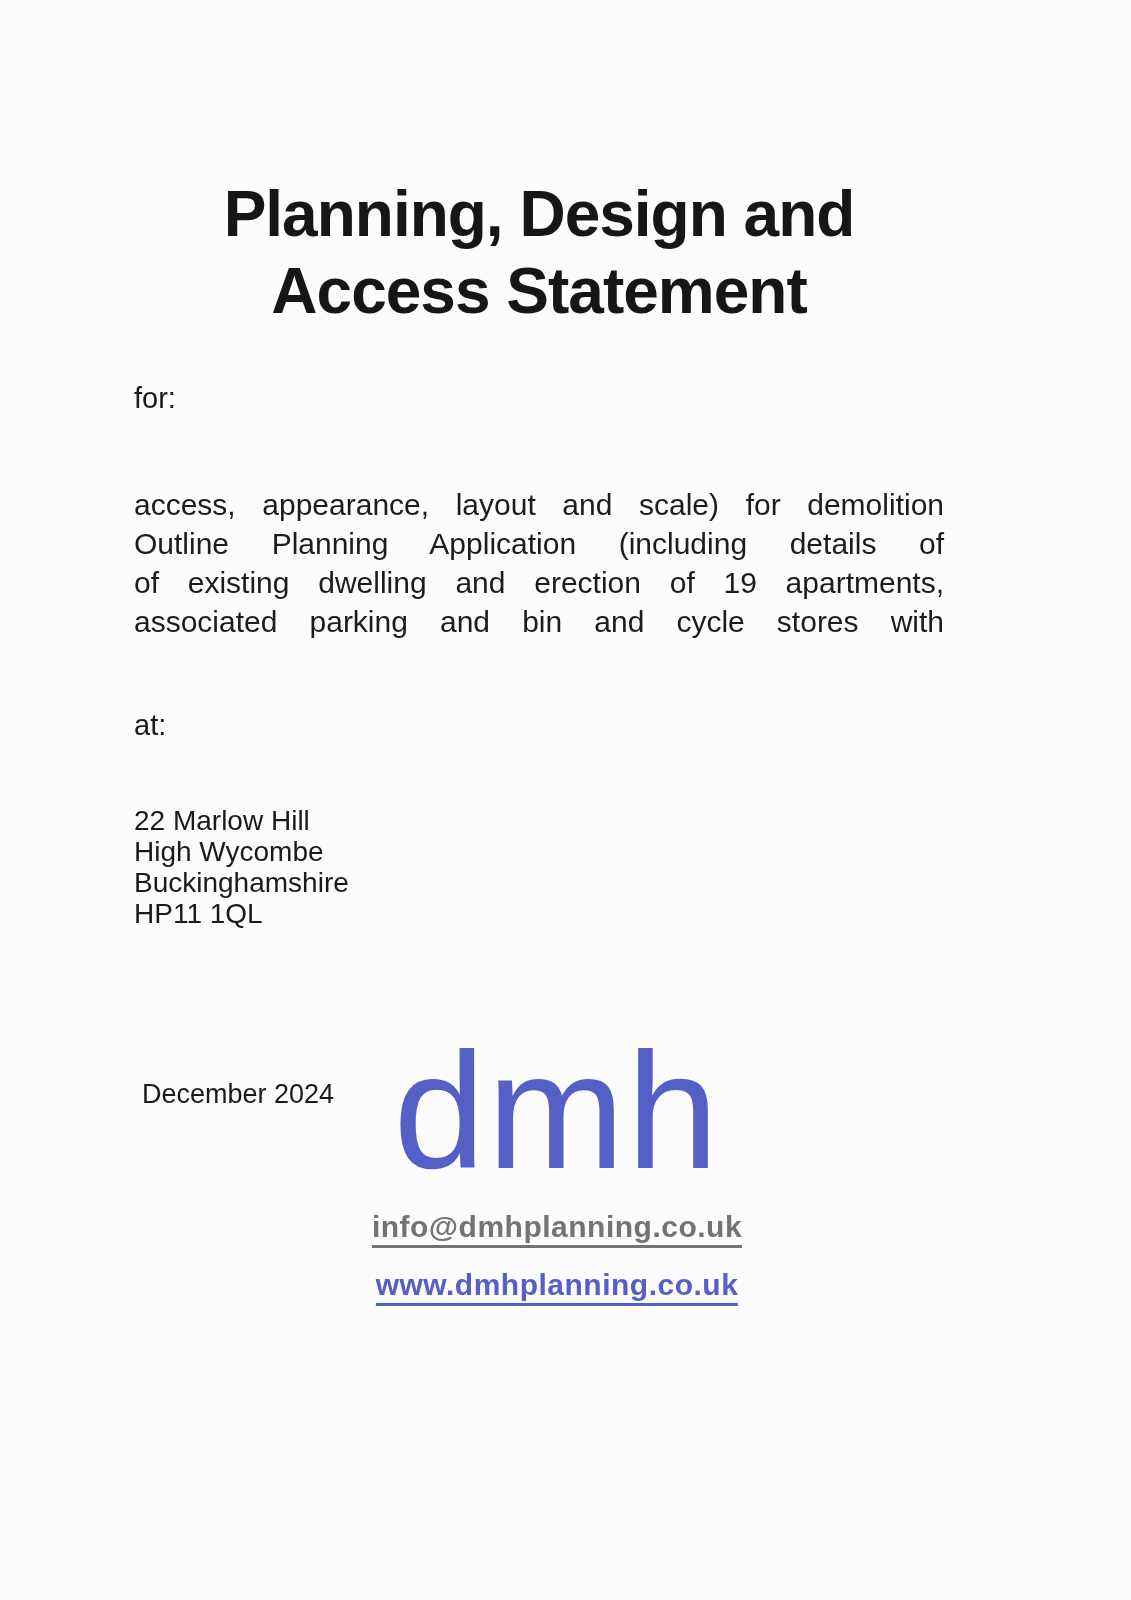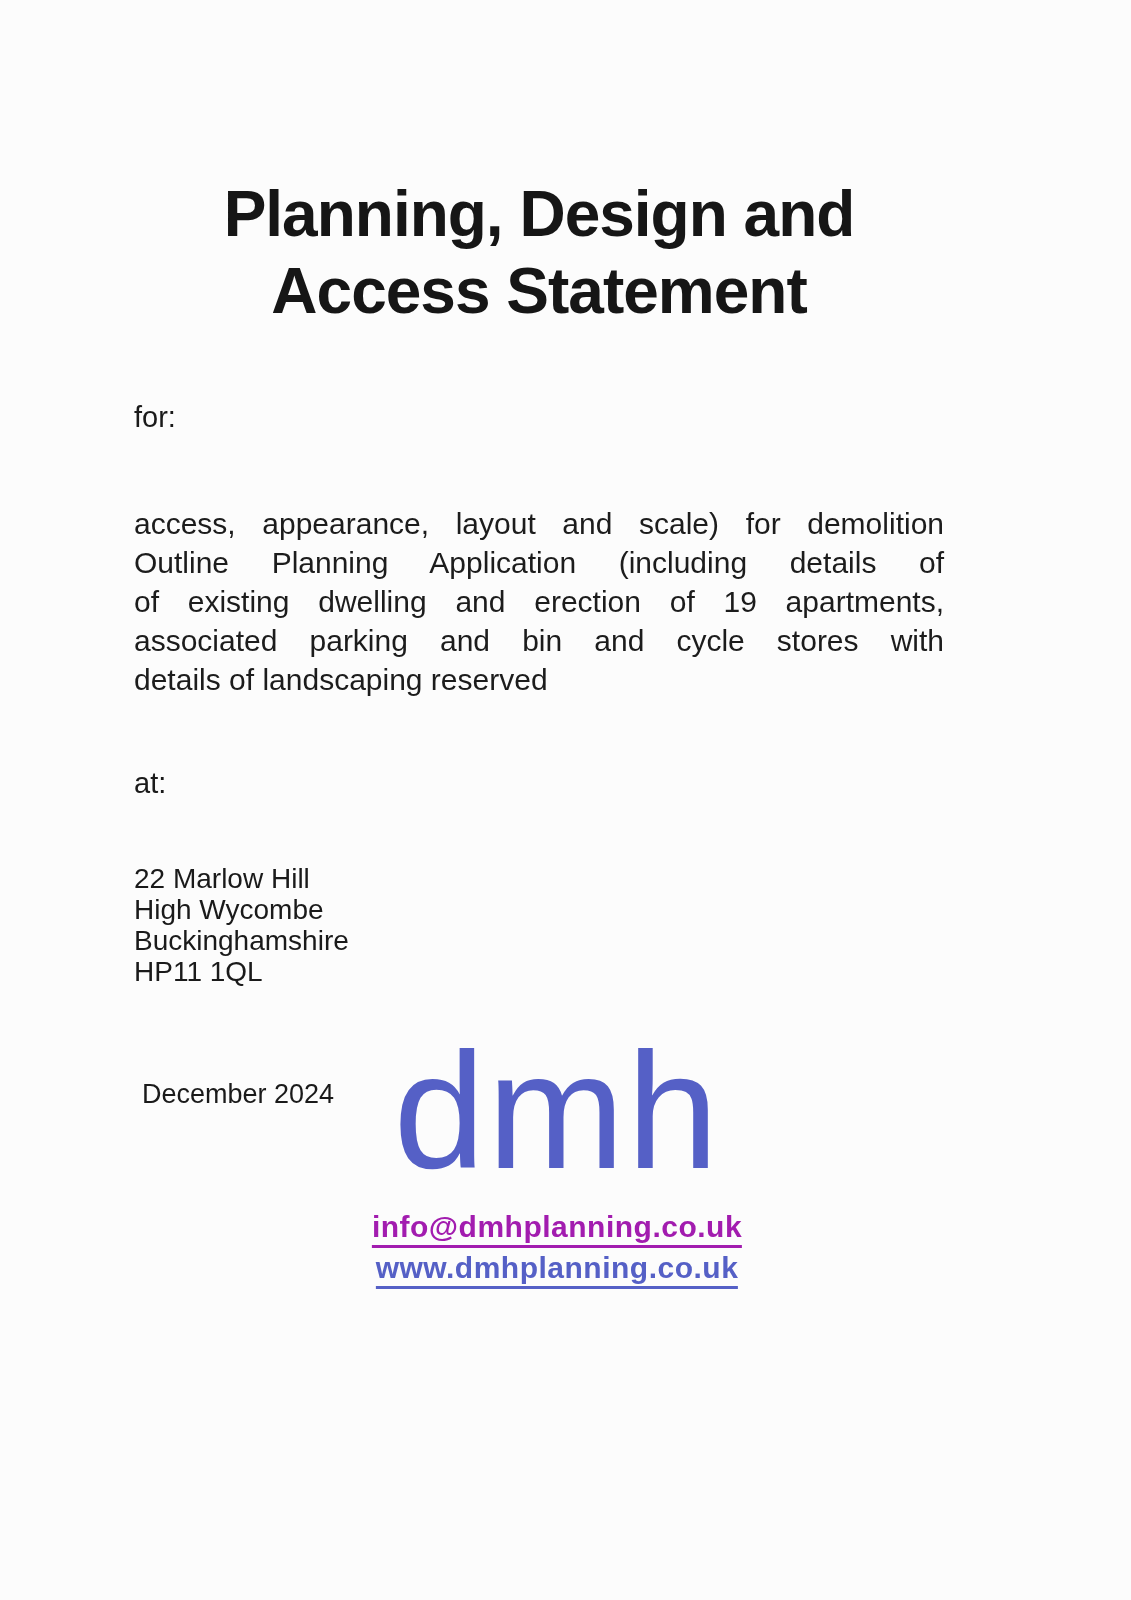--- a/index.html
+++ b/index.html
@@ -29,21 +29,21 @@
     font-size: 64px;
     line-height: 77px;
     font-weight: bold;
     letter-spacing: -1px;
     color: #161616;
   }
   .for-label, .at-label {
     font-size: 29px;
     line-height: 36px;
   }
-  .for-label { margin-top: 69px; }
+  .for-label { margin-top: 50px; }
   .description { margin-top: 69px; }
   .para-line {
     font-size: 30px;
     line-height: 39px;
     text-align: justify;
     text-align-last: justify;
     color: #1c1c1c;
   }
   .para-line.last {
     text-align: left;
@@ -98,60 +98,59 @@
     display: inline-block;
     font-size: 30px;
     font-weight: bold;
     line-height: 34px;
     letter-spacing: 0.5px;
     text-decoration: none;
     border-bottom: 3px solid;
     padding-bottom: 1px;
   }
   .logo-link.email { margin-top: 16px; }
-  .logo-link.web   { margin-top: 3px;  }
+  .logo-link.web   { margin-top: 20px;  }
 </style>
 </head>
 <body>
 
 <div class="page" style="background: rgb(252, 252, 252); color: rgb(26, 26, 26);">
 
   <div class="content">
 
     <div class="doc-title">
       <div>Planning, Design and</div>
       <div>Access Statement</div>
     </div>
 
     <div class="for-label">for:</div>
 
     <div class="description">
       <div class="para-line">access, appearance, layout and scale) for demolition</div>
       <div class="para-line">Outline Planning Application (including details of</div>
       <div class="para-line">of existing dwelling and erection of 19 apartments,</div>
       <div class="para-line">associated parking and bin and cycle stores with</div>
-      <div class="para-line last">details of landscaping reserved</div>
     </div>
 
     <div class="at-label">at:</div>
 
     <div class="address">
       <div class="address-line">22 Marlow Hill</div>
       <div class="address-line">High Wycombe</div>
       <div class="address-line">Buckinghamshire</div>
       <div class="address-line">HP11 1QL</div>
     </div>
 
   </div>
 
   <div class="bottom-area">
 
     <div class="doc-date">December 2024</div>
 
     <div class="logo-block">
       <div class="logo-dmh" style="color: rgb(85, 96, 198);">dmh</div>
-      <a href="#" class="logo-link email" style="color: #a21caf;">info@dmhplanning.co.uk</a>
+      <a href="#" class="logo-link email" style="color: #737373;">info@dmhplanning.co.uk</a>
       <a href="#" class="logo-link web" style="color: rgb(85, 96, 198);">www.dmhplanning.co.uk</a>
     </div>
 
   </div>
 
 </div>
 
 </body></html>

